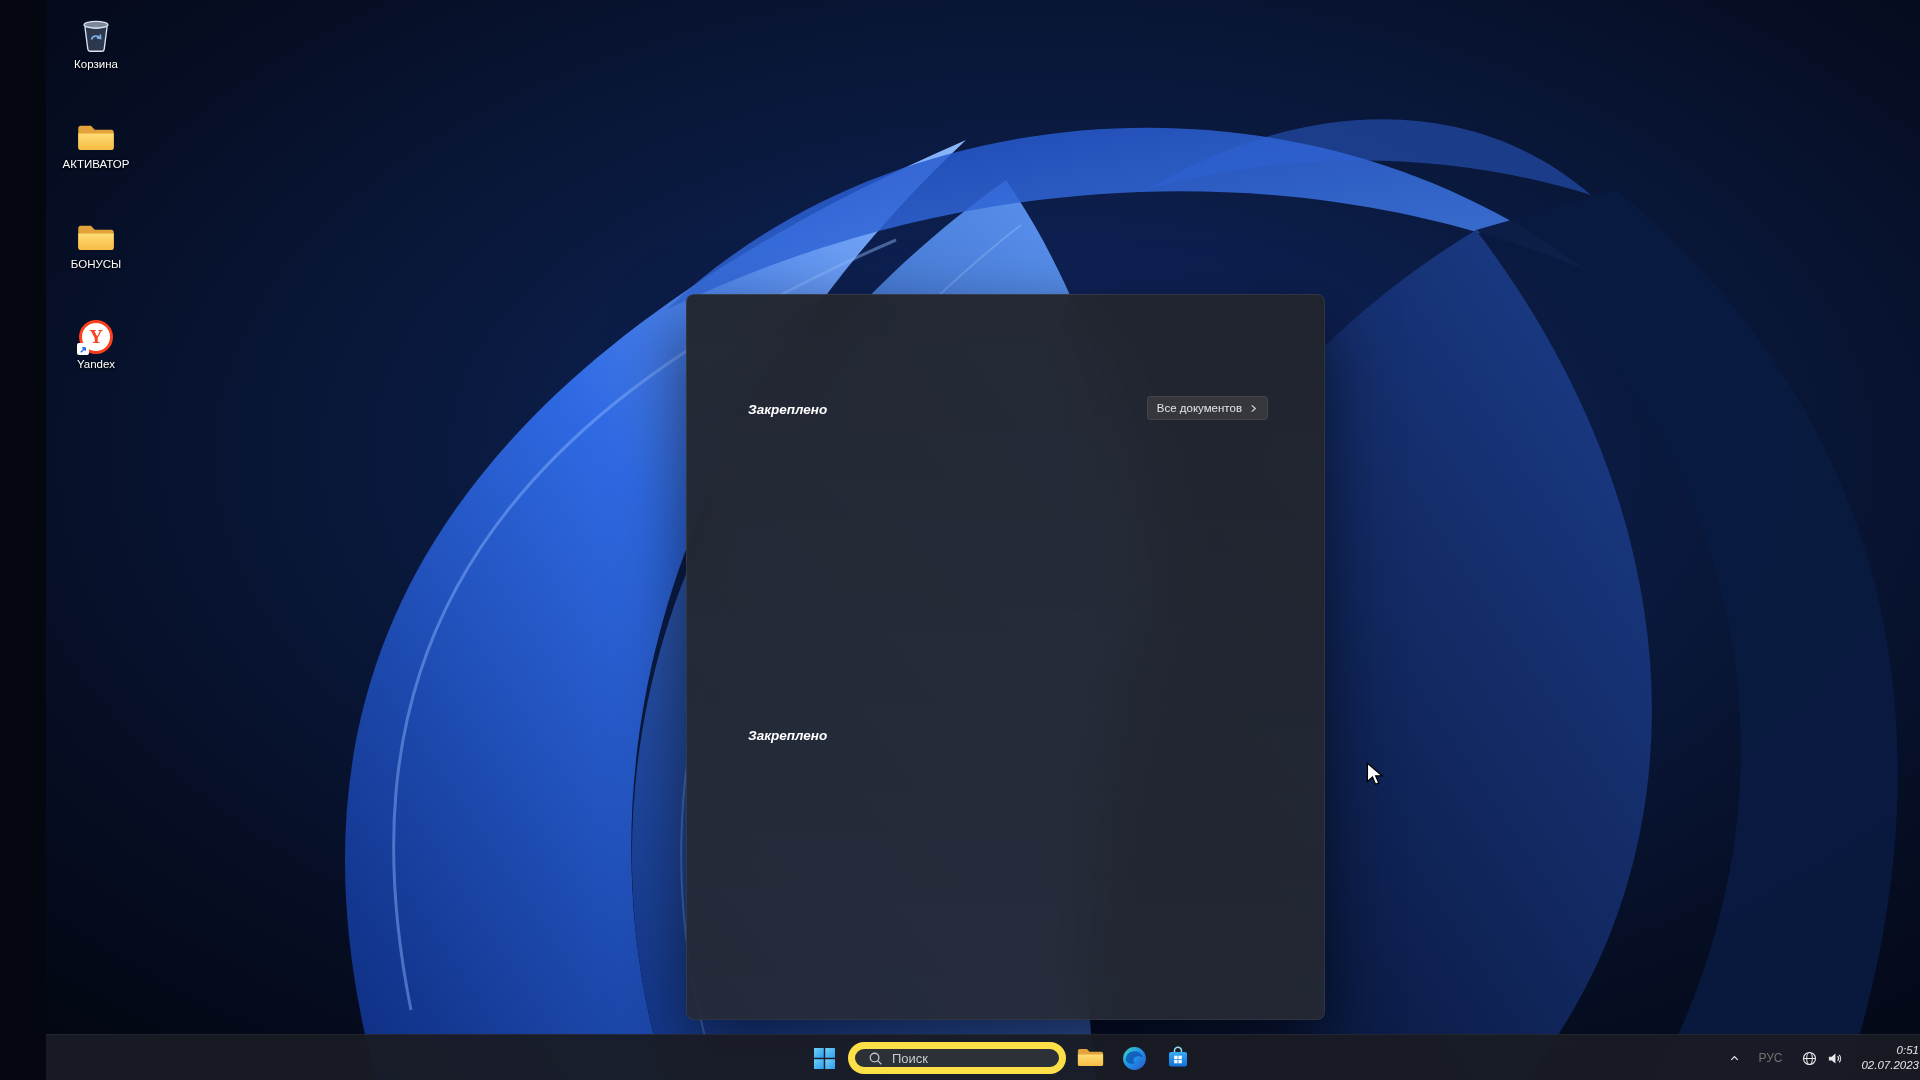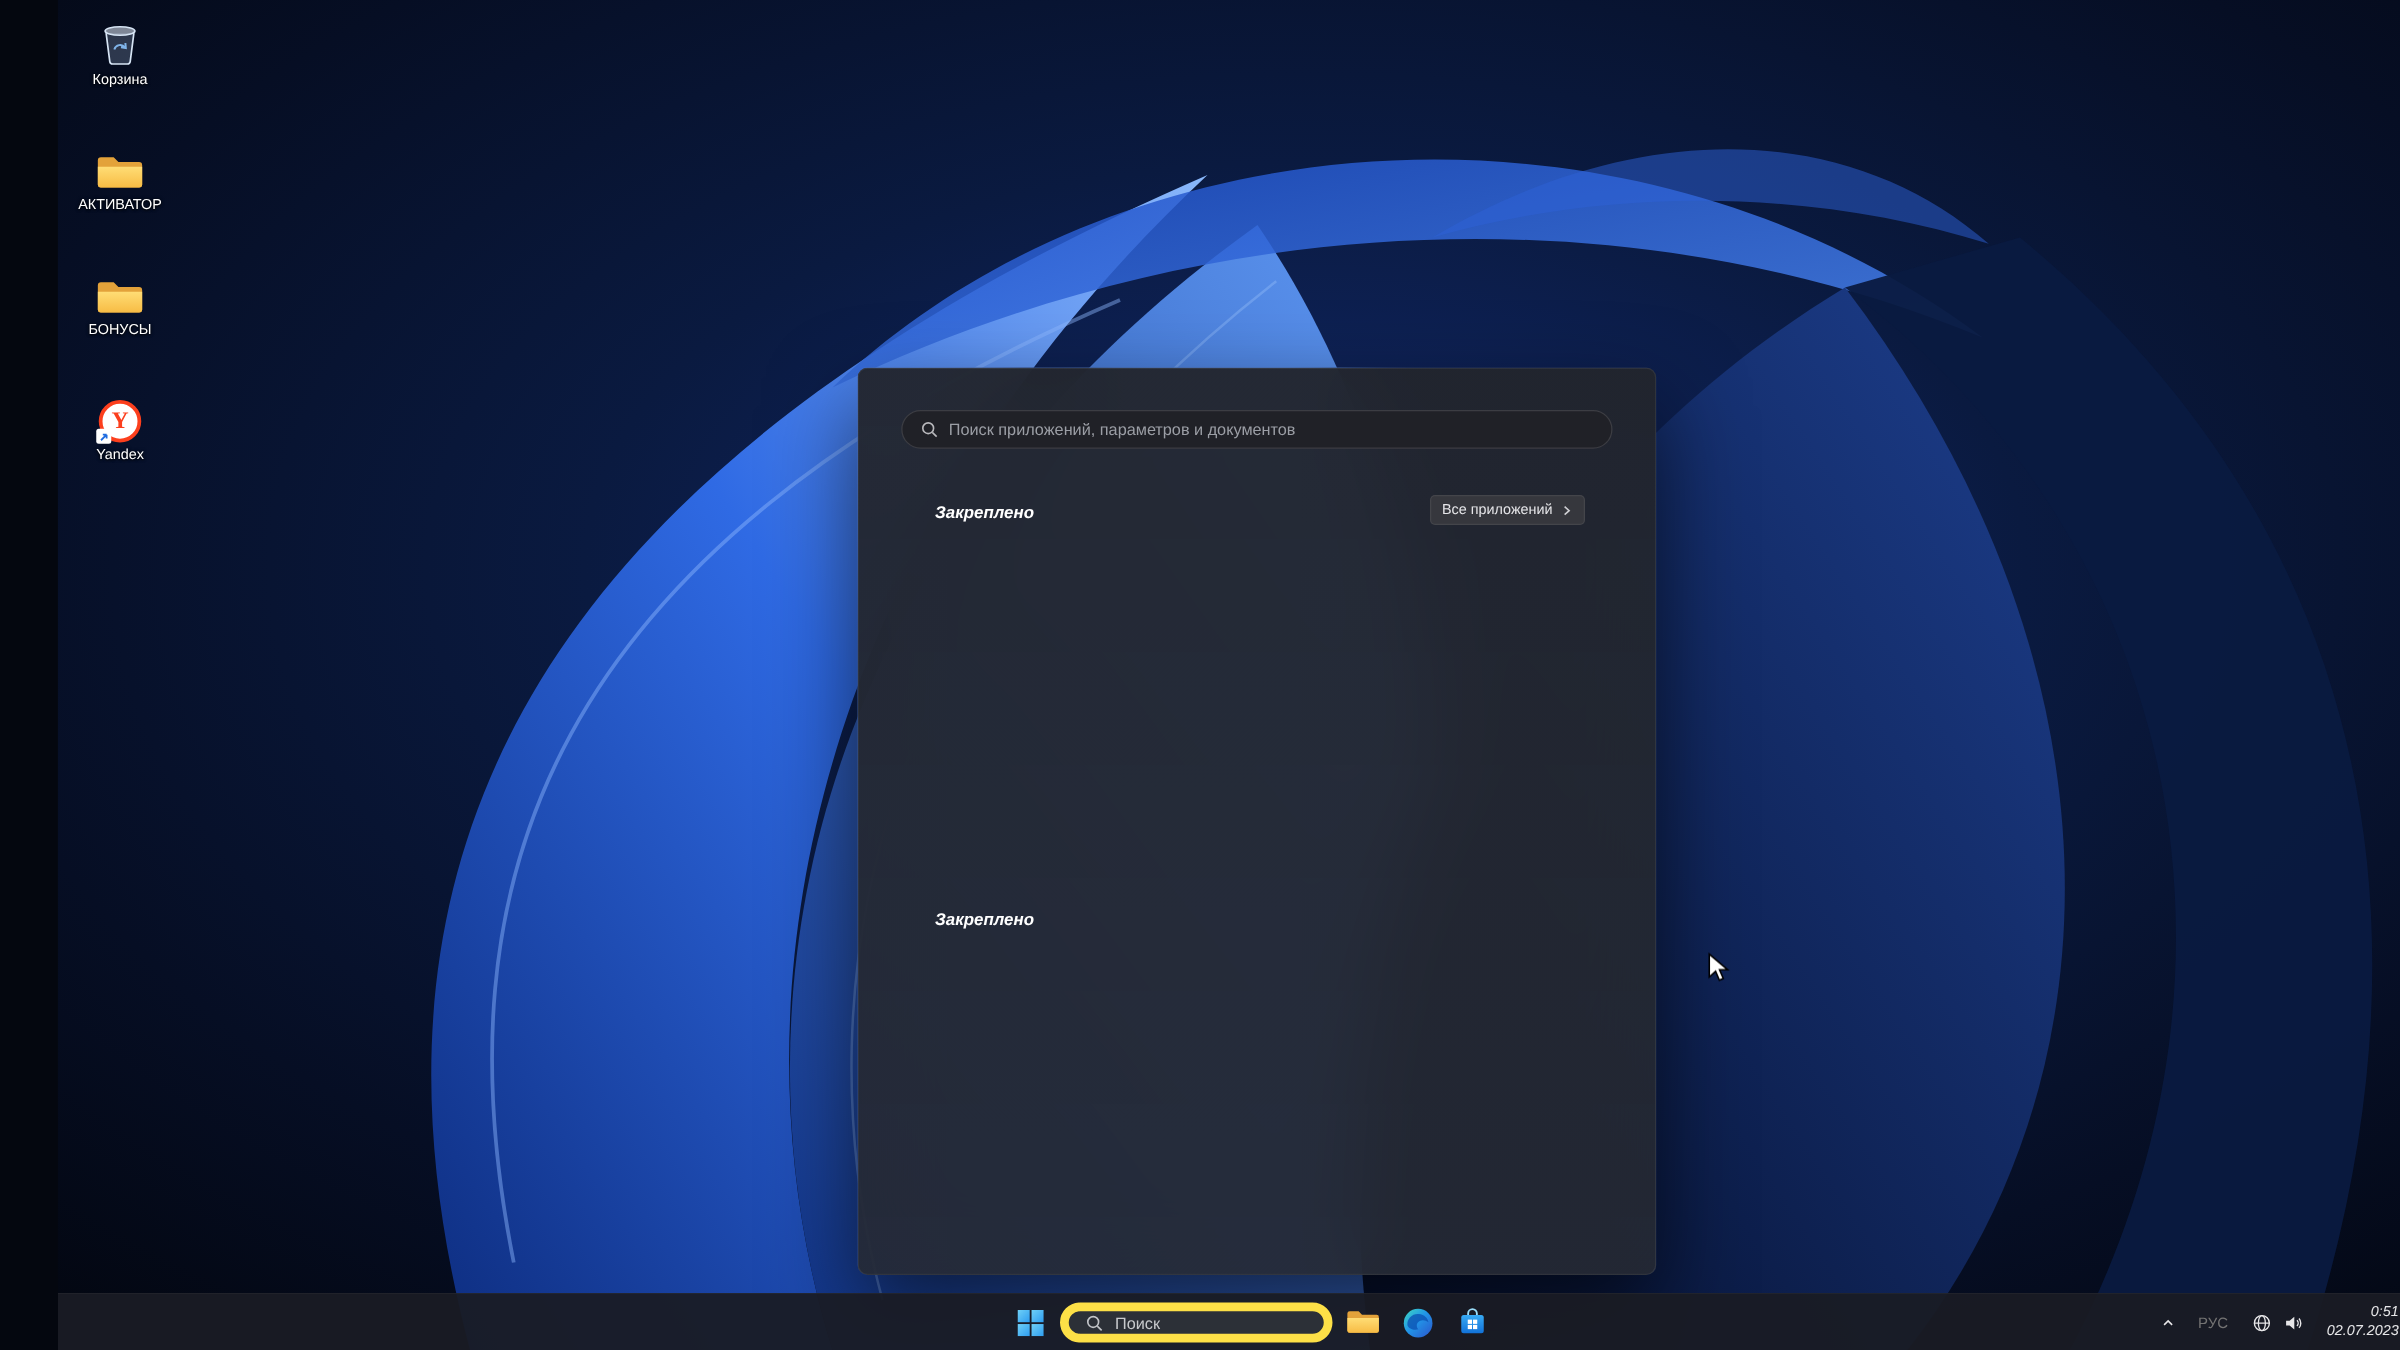--- a/index.html
+++ b/index.html
@@ -177,34 +177,25 @@
             <path d="M2 8 L7 3 M7 3 h-3.4 M7 3 v3.4" stroke="#1e6be0" stroke-width="1.6" fill="none"></path>
           </svg>
         </span>
       </span>
       <span class="lbl">Yandex</span>
     </div>
   </div>
 
   <div class="start-menu">
 
-    <div class="sm-search">
-      <span style="display:flex">
-        <svg width="15" height="15" viewBox="0 0 16 16">
-          <circle cx="7" cy="7" r="4.6" stroke="#b8b8bc" stroke-width="1.4" fill="none"></circle>
-          <path d="M10.5 10.5 L14.2 14.2" stroke="#b8b8bc" stroke-width="1.4"></path>
-        </svg>
-      </span>
-      <input type="text" placeholder="Поиск приложений, параметров и документов" style="">
-    </div>
 
     <div class="sm-header sm-pinned-header">Закреплено</div>
 
     <div class="sm-allapps-btn">
-      <span>Все приложений</span>
+      <span>Все документов</span>
       <span style="display:flex">
         <svg width="9" height="9" viewBox="0 0 10 10">
           <path d="M3 1.5 L7 5 L3 8.5" stroke="#cfcfd3" stroke-width="1.4" fill="none"></path>
         </svg>
       </span>
     </div>
 
     <div class="sm-header sm-recommended-header">Закреплено</div>
 
   </div>

